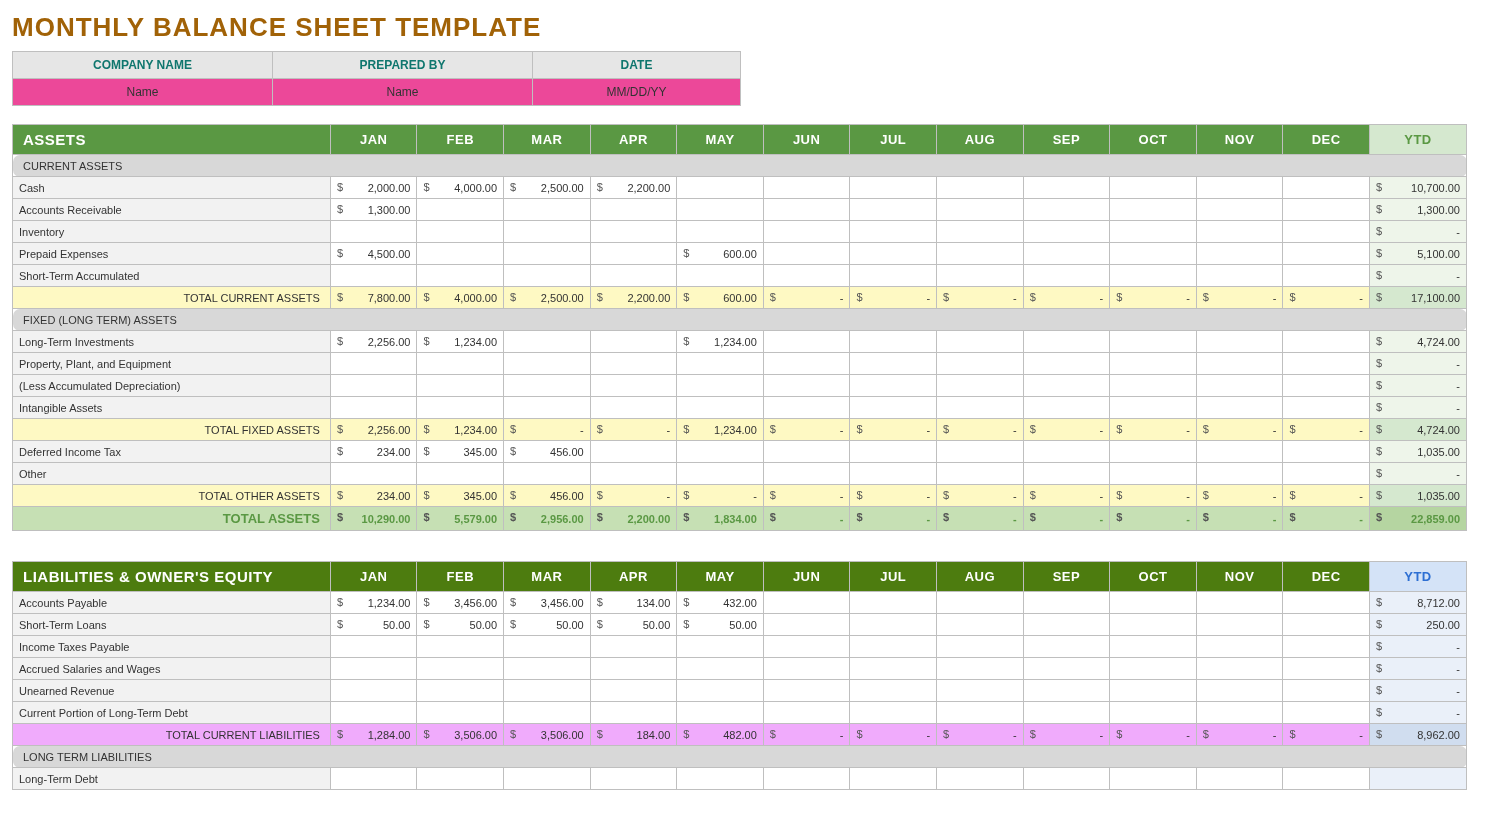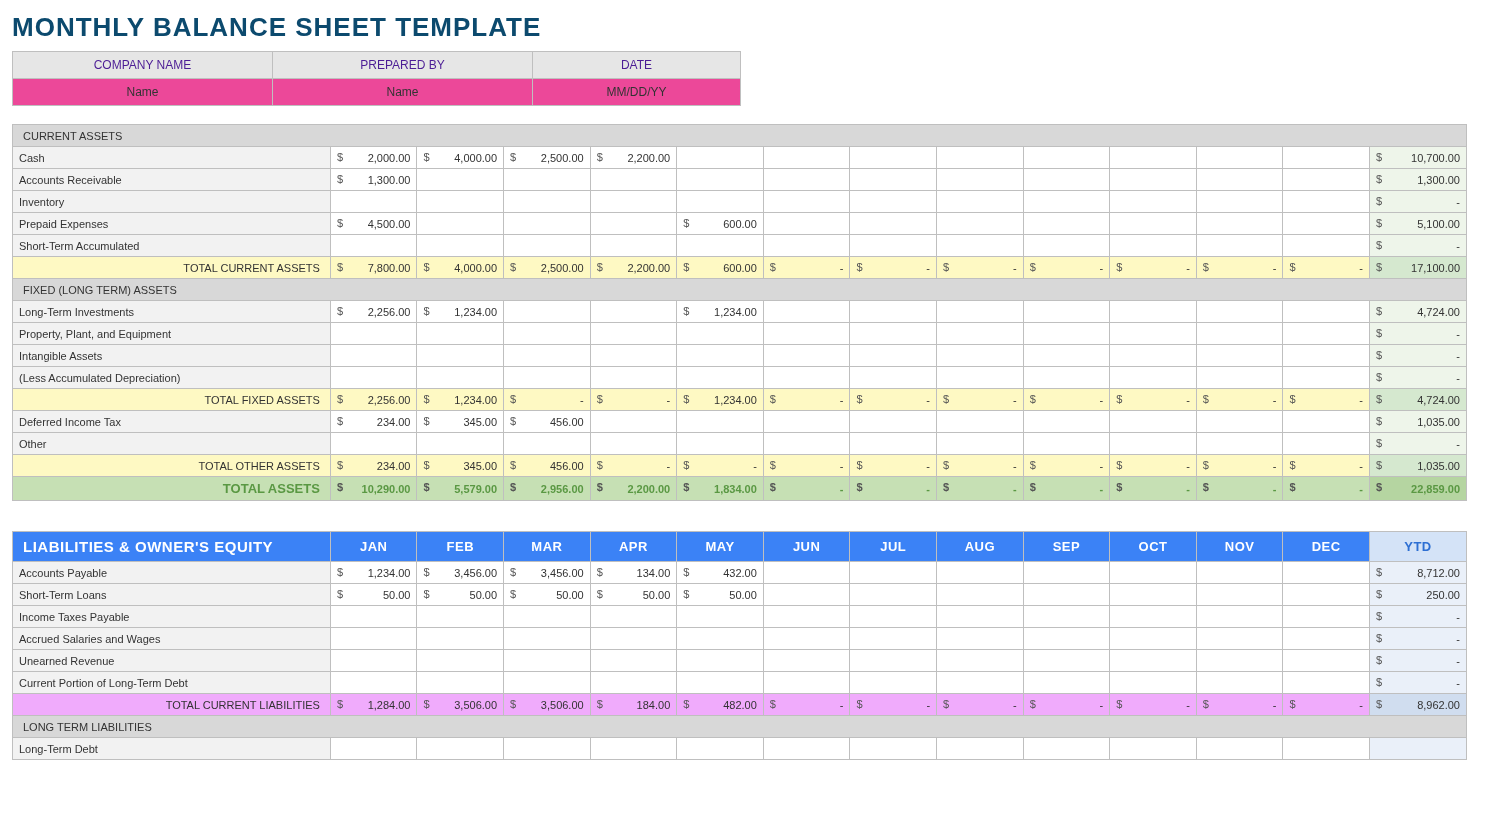--- a/index.html
+++ b/index.html
@@ -7,39 +7,39 @@
     margin: 0;
     padding: 12px;
     font-family: "Century Gothic", "Segoe UI", Arial, sans-serif;
     font-size: 11px;
     color: #333;
     background: #fff;
   }
   .title {
     font-size: 26px;
     font-weight: 700;
-    color: #0c4a6e;
+    color: #a16207;
     letter-spacing: 1px;
     margin-bottom: 8px;
   }
   .info-table {
     border-collapse: collapse;
     margin-bottom: 18px;
   }
   .info-table th, .info-table td {
     border: 1px solid #bfbfbf;
     padding: 6px 10px;
     text-align: center;
     font-weight: normal;
     font-size: 12px;
   }
   .info-table th {
     background: #e6e6e6;
-    color: #4c1d95;
-    font-weight: normal;
+    color: #0f766e;
+    font-weight: bold;
   }
   .info-table td { background: #ec4899; }
   .info-table .col { width: 260px; }
   .info-table .col-date { width: 208px; }
 
   .sheet {
     border-collapse: collapse;
     width: 1455px;
     table-layout: fixed;
     margin-bottom: 30px;
@@ -63,28 +63,29 @@
     letter-spacing: 0.5px;
   }
   .hdr-row .section-title {
     text-align: left;
     padding-left: 10px;
     font-size: 15px;
     font-weight: 600;
   }
   .assets .hdr-row th { background: #5a9843; }
   .assets .hdr-row .ytd-hdr { background: #d5e8cf; color: #5a9843; font-weight: 700; }
-  .liab .hdr-row th { background: #3b82f6; }
+  .liab .hdr-row th { background: #4d7c0f; }
   .liab .hdr-row .ytd-hdr { background: #d4e3f7; color: #2d6fd3; font-weight: 700; }
 
   .subhdr td {
     background: #d8d8d8;
     font-weight: normal;
     color: #333;
     padding-left: 10px;
+    border-radius: 7px;
   }
   .row-label { padding-left: 16px; background: #f2f2f2; }
   .row-label.subtotal { text-align: right; padding-right: 10px; font-weight: normal; background: #f2f2f2; }
 
   .assets .subtotal-row td { background: #fef9c3; }
   .assets .grand-row td { background: #c6e0b4; font-weight: 700; color: #5a9843; }
   .assets .grand-row .row-label { text-align: right; padding-right: 10px; font-size: 13px; }
 
   .liab .subtotal-row td { background: #f0abfc; }
 
@@ -130,20 +131,36 @@
       <col class="month-col">
       <col class="month-col">
       <col class="month-col">
     <col class="month-col">
       <col class="month-col">
       <col class="month-col">
       <col class="month-col">
     <col class="ytd-col">
   </colgroup>
   <tbody id="assets-body">
+      <tr class="hdr-row">
+        <th class="section-title">ASSETS</th>
+        <th>JAN</th>
+        <th>FEB</th>
+        <th>MAR</th>
+        <th>APR</th>
+        <th>MAY</th>
+        <th>JUN</th>
+        <th>JUL</th>
+        <th>AUG</th>
+        <th>SEP</th>
+        <th>OCT</th>
+        <th>NOV</th>
+        <th>DEC</th>
+        <th class="ytd-hdr">YTD</th>
+      </tr>
       <tr class="subhdr">
         <td colspan="14">CURRENT ASSETS</td>
       </tr>
       <tr>
         <td class="row-label">Cash</td>
         <td class="cell data-cell">
           <span class="cur">$</span>
           <span class="val">2,000.00</span>
         </td>
         <td class="cell data-cell">
@@ -503,64 +520,64 @@
         </td>
         <td class="cell data-cell">
           <span class="val"></span>
         </td>
         <td class="cell ytd-cell">
           <span class="cur">$</span>
           <span class="val">-</span>
         </td>
       </tr>
       <tr>
+        <td class="row-label">(Less Accumulated Depreciation)</td>
+        <td class="cell data-cell">
+          <span class="val"></span>
+        </td>
+        <td class="cell data-cell">
+          <span class="val"></span>
+        </td>
+        <td class="cell data-cell">
+          <span class="val"></span>
+        </td>
+        <td class="cell data-cell">
+          <span class="val"></span>
+        </td>
+        <td class="cell data-cell">
+          <span class="val"></span>
+        </td>
+        <td class="cell data-cell">
+          <span class="val"></span>
+        </td>
+        <td class="cell data-cell">
+          <span class="val"></span>
+        </td>
+        <td class="cell data-cell">
+          <span class="val"></span>
+        </td>
+        <td class="cell data-cell">
+          <span class="val"></span>
+        </td>
+        <td class="cell data-cell">
+          <span class="val"></span>
+        </td>
+        <td class="cell data-cell">
+          <span class="val"></span>
+        </td>
+        <td class="cell data-cell">
+          <span class="val"></span>
+        </td>
+        <td class="cell ytd-cell">
+          <span class="cur">$</span>
+          <span class="val">-</span>
+        </td>
+      </tr>
+      <tr>
         <td class="row-label">Intangible Assets</td>
-        <td class="cell data-cell">
-          <span class="val"></span>
-        </td>
-        <td class="cell data-cell">
-          <span class="val"></span>
-        </td>
-        <td class="cell data-cell">
-          <span class="val"></span>
-        </td>
-        <td class="cell data-cell">
-          <span class="val"></span>
-        </td>
-        <td class="cell data-cell">
-          <span class="val"></span>
-        </td>
-        <td class="cell data-cell">
-          <span class="val"></span>
-        </td>
-        <td class="cell data-cell">
-          <span class="val"></span>
-        </td>
-        <td class="cell data-cell">
-          <span class="val"></span>
-        </td>
-        <td class="cell data-cell">
-          <span class="val"></span>
-        </td>
-        <td class="cell data-cell">
-          <span class="val"></span>
-        </td>
-        <td class="cell data-cell">
-          <span class="val"></span>
-        </td>
-        <td class="cell data-cell">
-          <span class="val"></span>
-        </td>
-        <td class="cell ytd-cell">
-          <span class="cur">$</span>
-          <span class="val">-</span>
-        </td>
-      </tr>
-      <tr>
-        <td class="row-label">(Less Accumulated Depreciation)</td>
         <td class="cell data-cell">
           <span class="val"></span>
         </td>
         <td class="cell data-cell">
           <span class="val"></span>
         </td>
         <td class="cell data-cell">
           <span class="val"></span>
         </td>
         <td class="cell data-cell">

